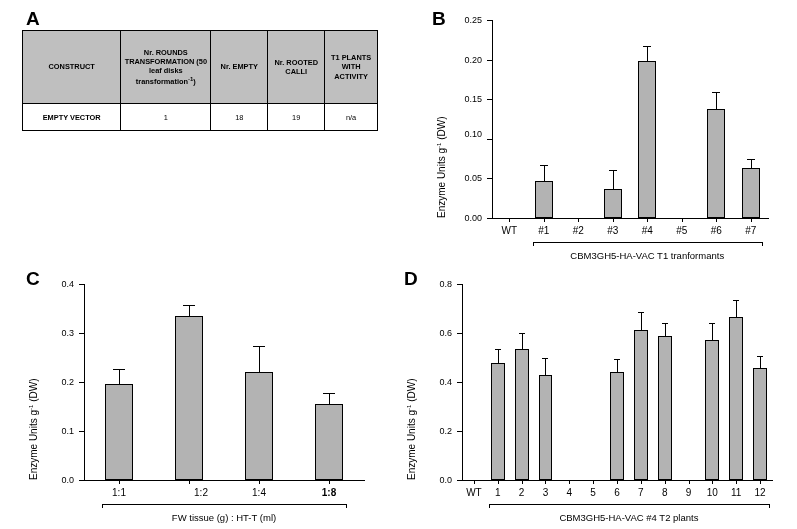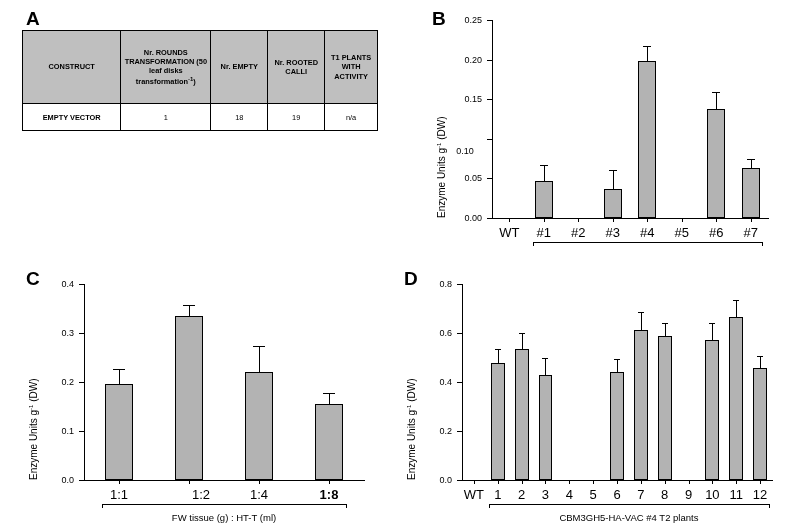--- a/index.html
+++ b/index.html
@@ -88,21 +88,21 @@
     width:0;
     border-left:1px solid #000;
   }
   .errcap{
     position:absolute;
     height:0;
     border-top:1px solid #000;
   }
   .xtick{
     position:absolute;
-    font-size:13px;
+    font-size:10px;
     text-align:center;
     transform:translateX(-50%);
     white-space:nowrap;
   }
   .xtickmark{
     position:absolute;
     height:4px;width:0;
     border-left:1.2px solid #000;
   }
   .grouprule{
@@ -153,21 +153,21 @@
 </div>
 
 <div class="panel-letter" style="left:432px;top:8px;">B</div>
 <div class="chart" id="chartB" style="left:430px;top:10px;width:360px;height:250px;">
     <div class="plot" style="left: 62px; top: 10px; width: 276px; height: 198px;"></div>
     <div class="ytickmark" style="left: 57px; top: 208px;"></div>
     <div class="ytick" style="left: 18px; top: 208px;">0.00</div>
     <div class="ytickmark" style="left: 57px; top: 168.4px;"></div>
     <div class="ytick" style="left: 18px; top: 168.4px;">0.05</div>
     <div class="ytickmark" style="left: 57px; top: 128.8px;"></div>
-    <div class="ytick" style="left: 18px; top: 141px; text-align: center;">0.10</div>
+    <div class="ytick" style="left: 18px; top: 124px;">0.10</div>
     <div class="ytickmark" style="left: 57px; top: 89.2px;"></div>
     <div class="ytick" style="left: 18px; top: 89.2px;">0.15</div>
     <div class="ytickmark" style="left: 57px; top: 49.6px;"></div>
     <div class="ytick" style="left: 18px; top: 49.6px;">0.20</div>
     <div class="ytickmark" style="left: 57px; top: 10px;"></div>
     <div class="ytick" style="left: 18px; top: 10px;">0.25</div>
     <div class="ylabel" style="left: 6px; top: 208px;"><span>Enzyme Units g</span><span class="sup">-1</span><span> (DW)</span></div>
     <div class="xtickmark" style="left: 79.25px; top: 208px;"></div>
     <div class="xtick" style="left: 79.25px; top: 215px;">WT</div>
     <div class="bar" style="left: 104.78px; top: 170.776px; width: 17.94px; height: 37.224px;"></div>
@@ -195,20 +195,21 @@
     <div class="xtickmark" style="left: 286.25px; top: 208px;"></div>
     <div class="xtick" style="left: 286.25px; top: 215px;">#6</div>
     <div class="bar" style="left: 311.78px; top: 158.104px; width: 17.94px; height: 49.896px;"></div>
     <div class="errline" style="left: 320.75px; top: 148.6px; height: 9.504px;"></div>
     <div class="errcap" style="left: 316.803px; top: 148.6px; width: 7.8936px;"></div>
     <div class="xtickmark" style="left: 320.75px; top: 208px;"></div>
     <div class="xtick" style="left: 320.75px; top: 215px;">#7</div>
     <div class="grouprule" style="left: 102.627px; top: 232px; width: 229.246px;"></div>
     <div class="grouprule-end" style="left: 102.627px; top: 232px;"></div>
     <div class="grouprule-end" style="left: 331.873px; top: 232px;"></div>
+    <div class="grouplabel" style="left: 217.25px; top: 240px;">CBM3GH5-HA-VAC  T1 tranformants</div>
   </div>
 
 <div class="panel-letter" style="left:26px;top:268px;">C</div>
 <div class="chart" id="chartC" style="left:22px;top:272px;width:360px;height:250px;">
     <div class="plot" style="left: 62px; top: 12px; width: 280px; height: 196px;"></div>
     <div class="ytickmark" style="left: 57px; top: 208px;"></div>
     <div class="ytick" style="left: 18px; top: 208px;">0.0</div>
     <div class="ytickmark" style="left: 57px; top: 159px;"></div>
     <div class="ytick" style="left: 18px; top: 159px;">0.1</div>
     <div class="ytickmark" style="left: 57px; top: 110px;"></div>

